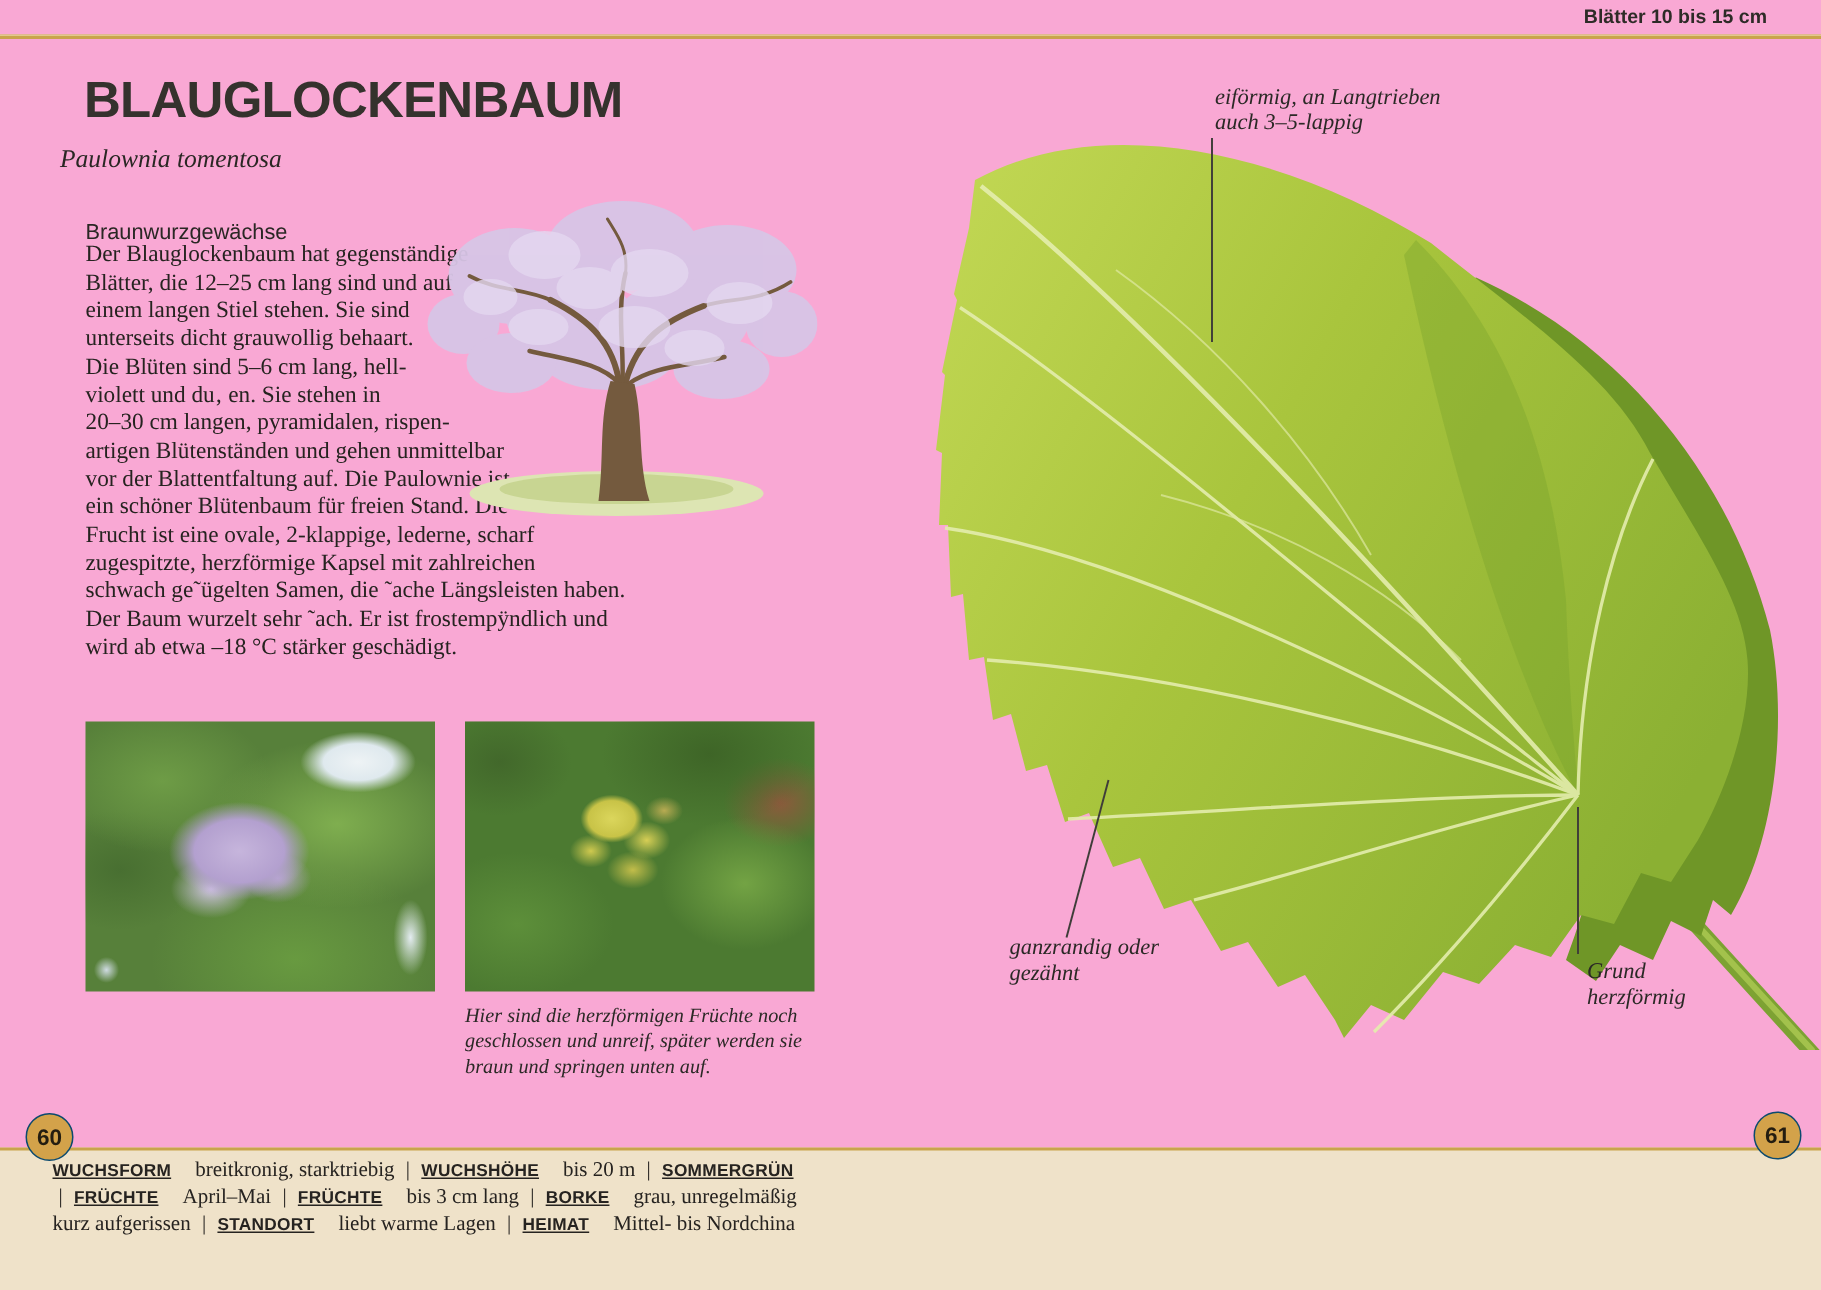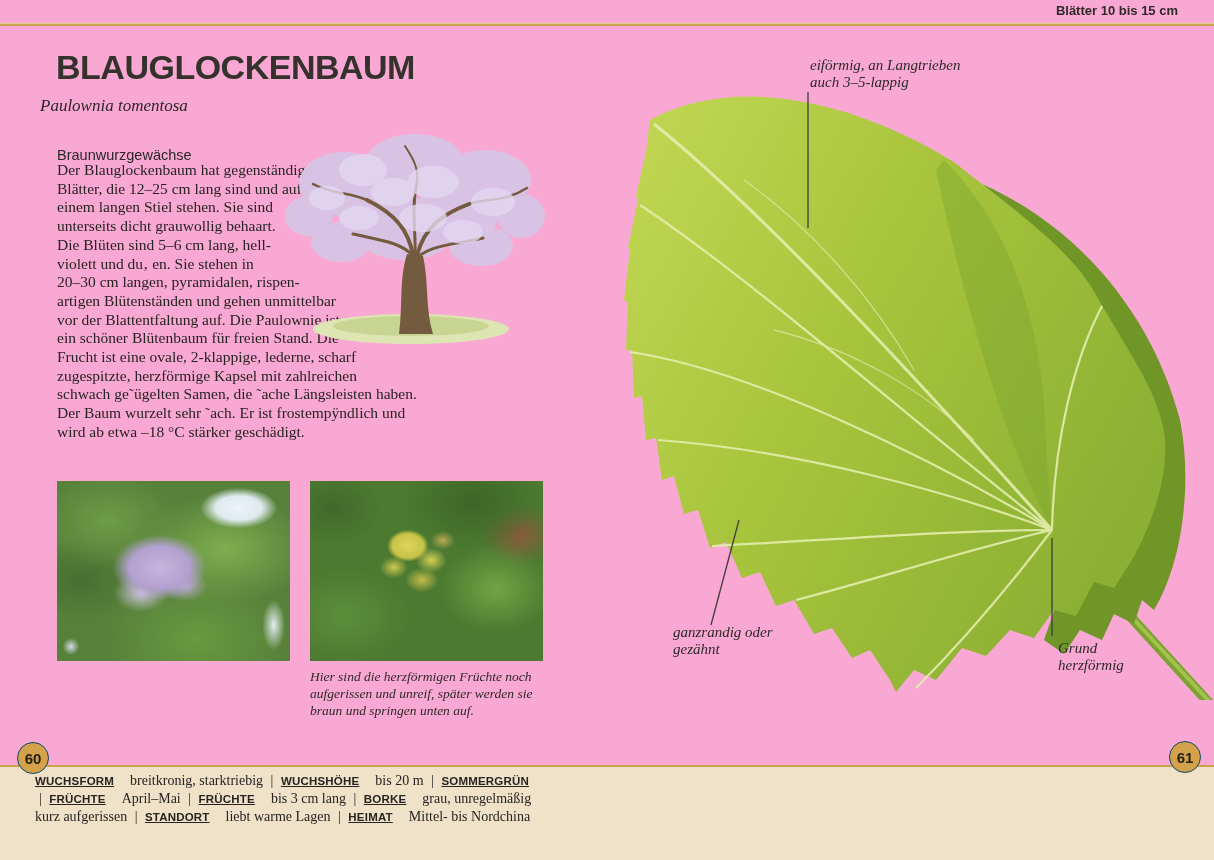--- a/index.html
+++ b/index.html
@@ -135,21 +135,21 @@
       <ellipse cx="110" cy="70" rx="22" ry="14"></ellipse>
         <ellipse cx="140" cy="96" rx="24" ry="14"></ellipse>
       <ellipse cx="76" cy="96" rx="20" ry="12"></ellipse>
         <ellipse cx="180" cy="110" rx="20" ry="12"></ellipse>
     </g>
   </svg>
 
   <div class="abs photo photo-1"></div>
   <div class="abs photo photo-2"></div>
   <div class="abs caption caption-2 ml">Hier sind die herzförmigen Früchte noch
-aufgerissen und unreif, später werden sie
+geschlossen und unreif, später werden sie
 braun und springen unten auf.</div>
 
   <svg class="abs leaf-figure" viewBox="0 0 600 660" xmlns="http://www.w3.org/2000/svg" aria-hidden="true">
     <defs>
       <linearGradient id="leafGrad" x1="0" y1="0" x2="1" y2="0.6">
         <stop offset="0" stop-color="#c3d855"></stop>
         <stop offset="0.45" stop-color="#a9c53d"></stop>
         <stop offset="1" stop-color="#8bb033"></stop>
       </linearGradient>
     </defs>

